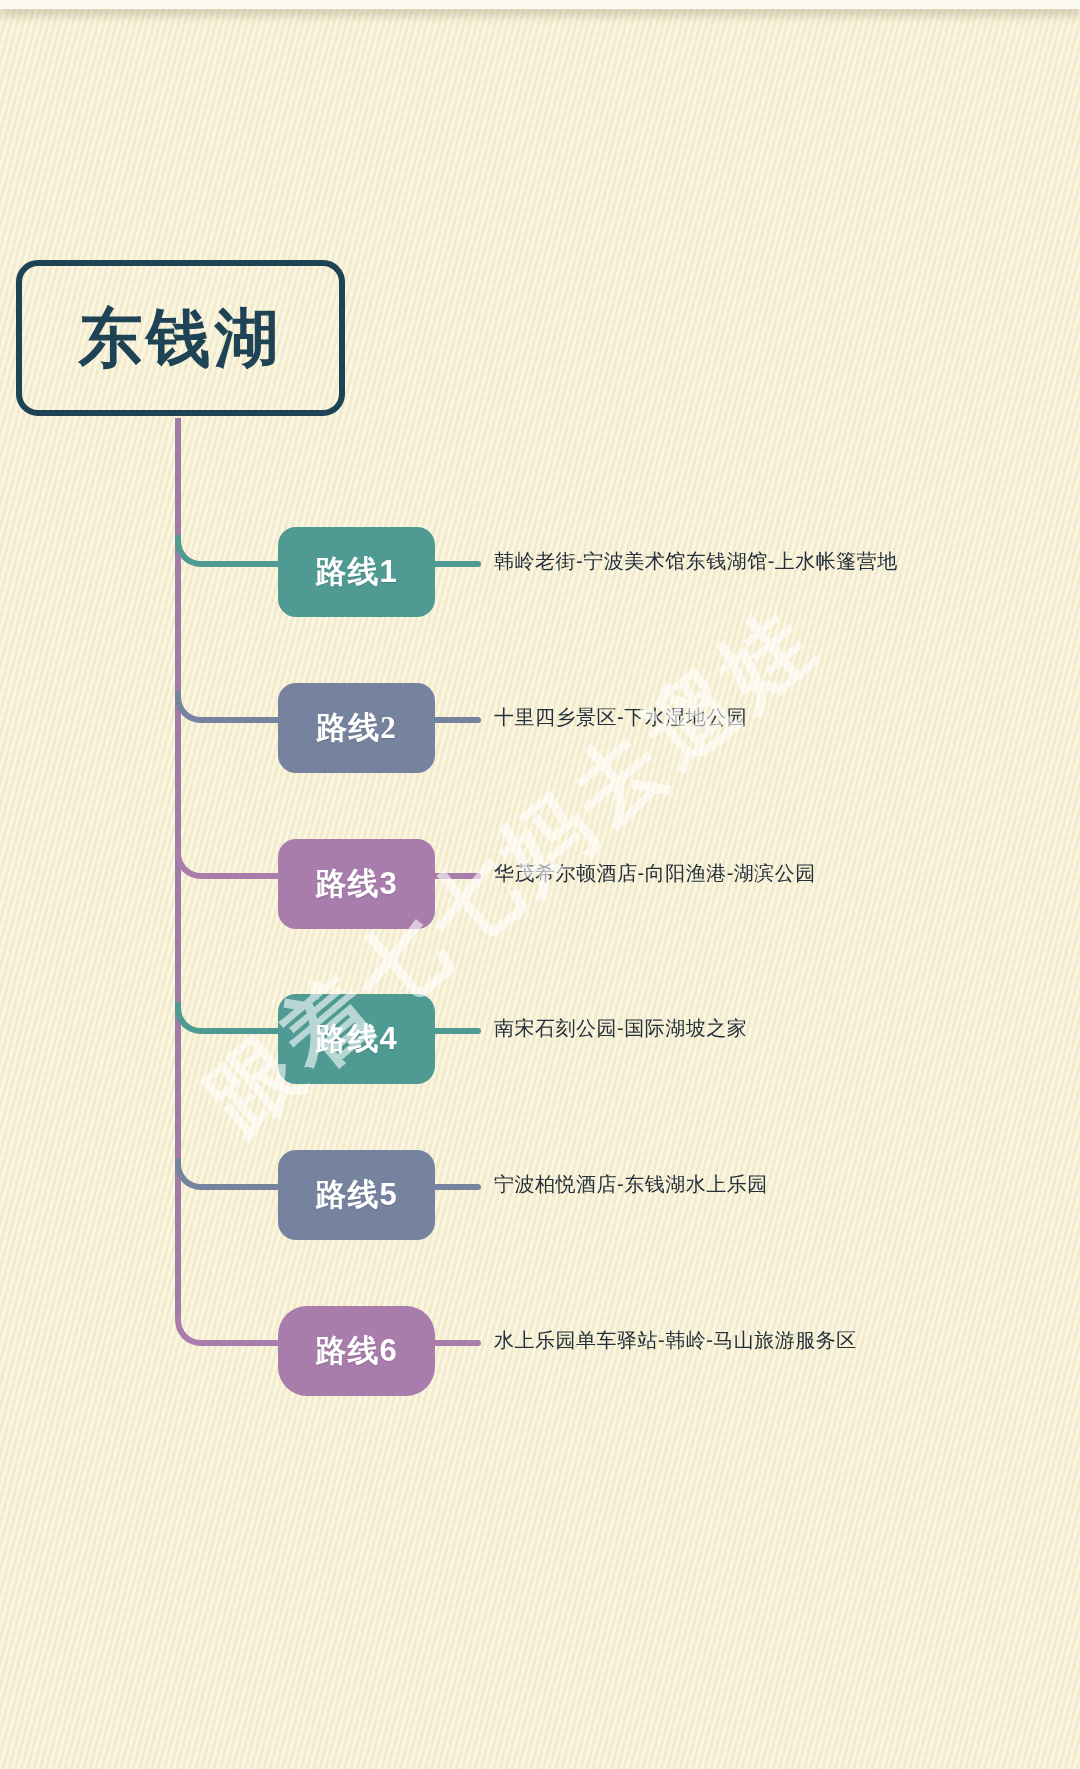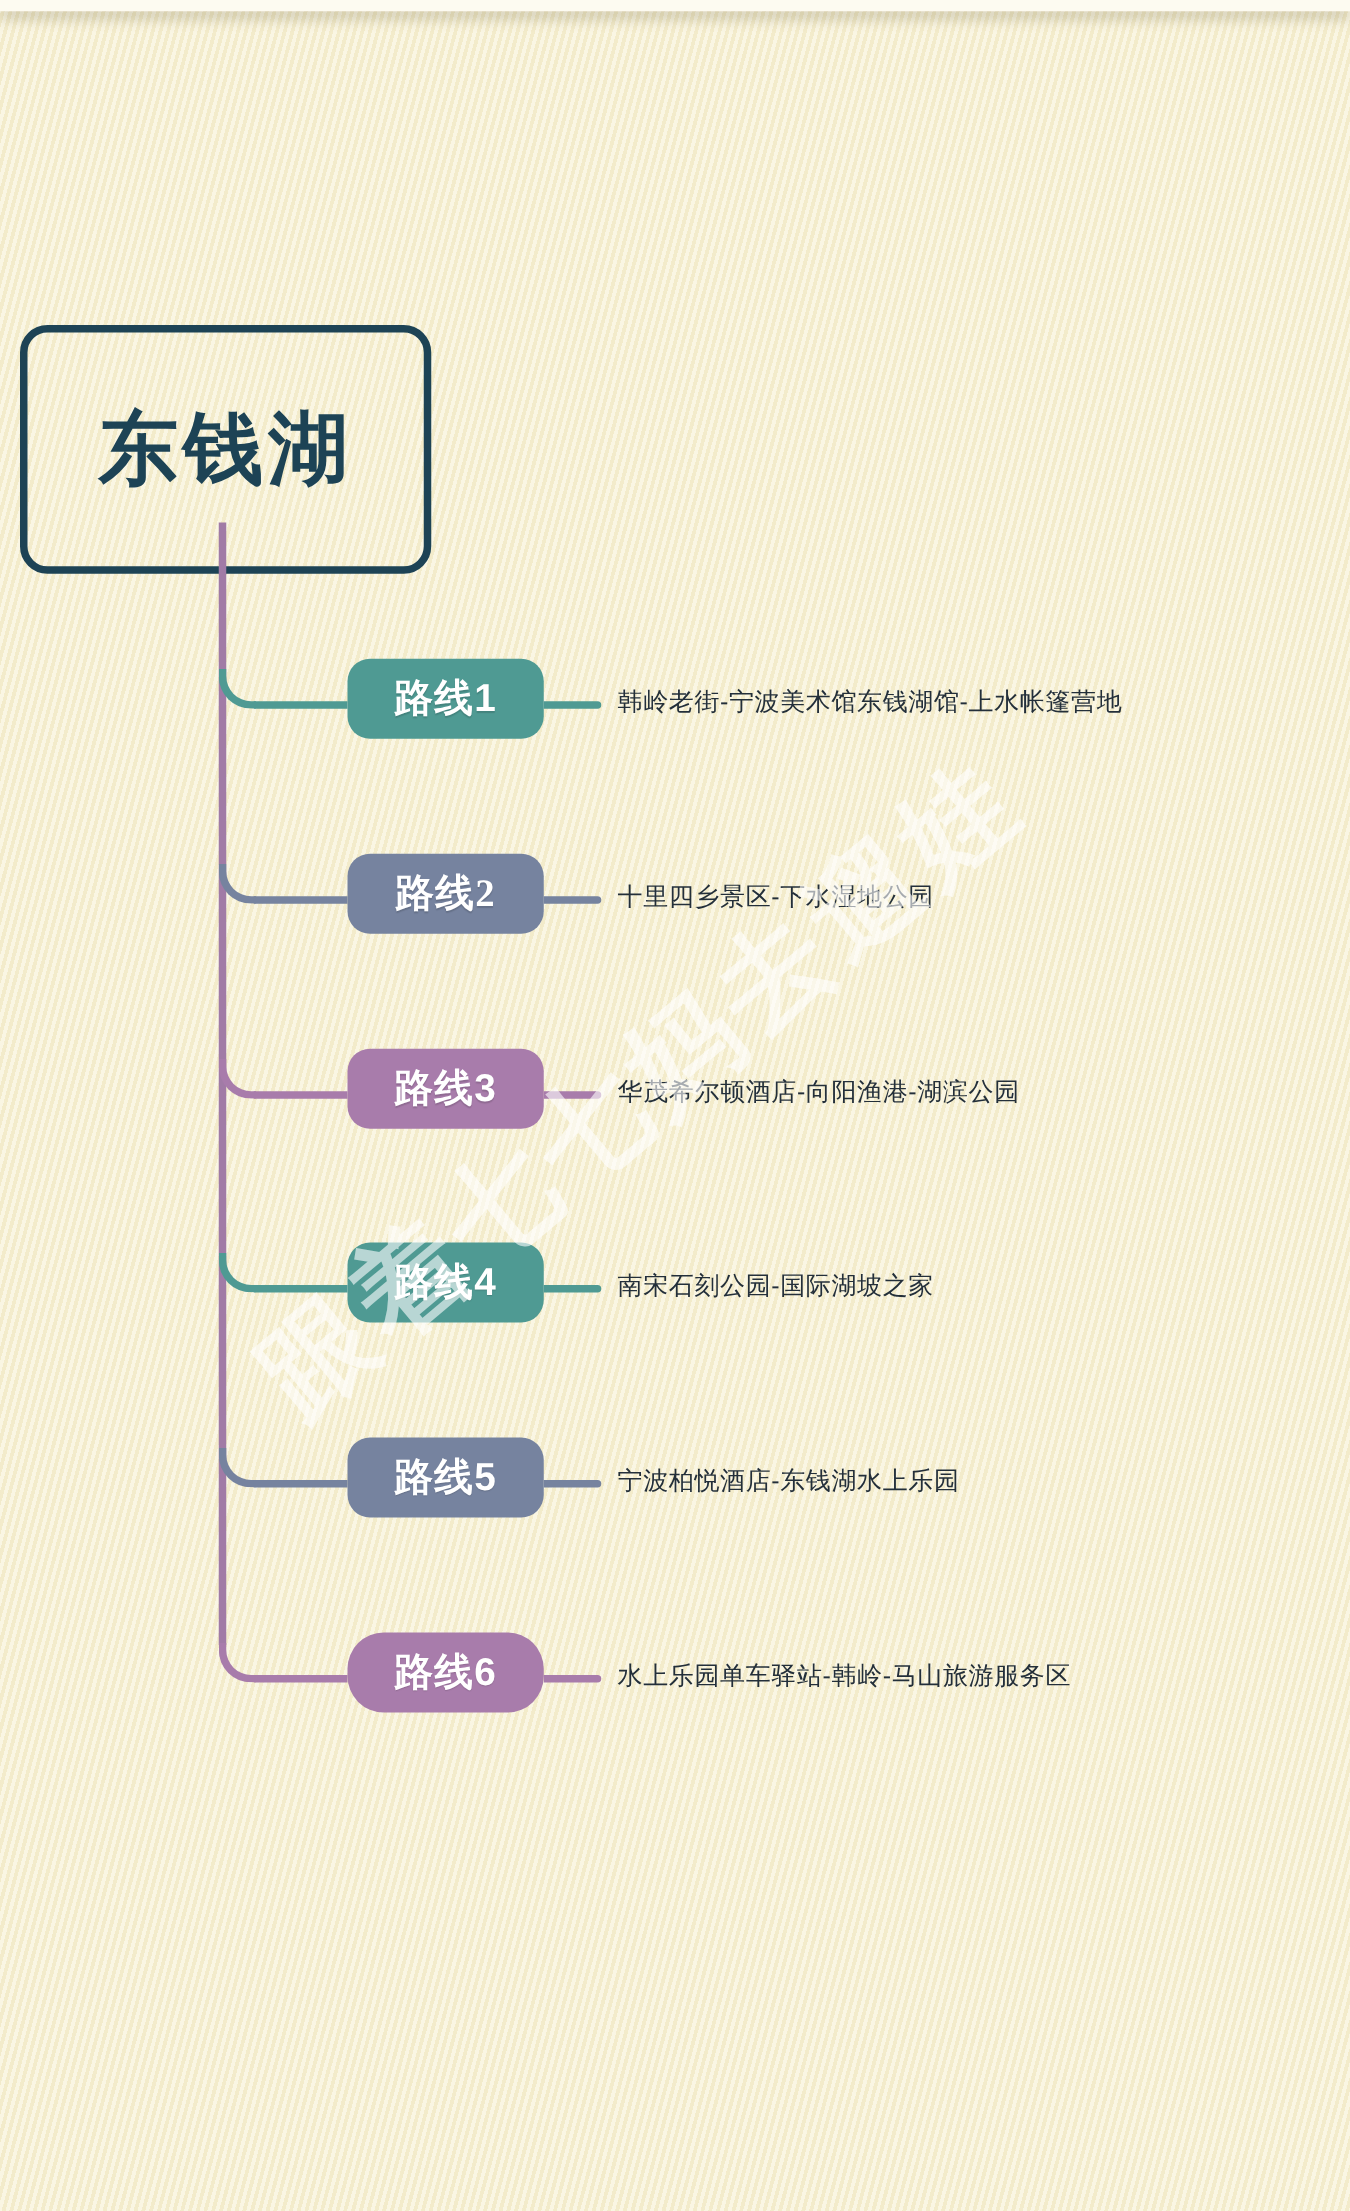--- a/index.html
+++ b/index.html
@@ -17,21 +17,21 @@
       #f7f1d4;
     overflow:hidden;
   }
   .top-edge{
     position:absolute;top:0;left:0;right:0;height:9px;
     background:#fdfbf1;
     box-shadow:0 6px 10px rgba(105,95,60,0.30);
   }
   
   .root-box{
-    position:absolute;left:16px;top:260px;width:329px;height:199px;
+    position:absolute;left:16px;top:260px;width:329px;height:156px;
     border:6px solid #1d4355;border-radius:22px;
     box-sizing:border-box;
     display:flex;align-items:center;justify-content:center;
   }
   .root-title{
     font-size:64px;font-weight:bold;color:#1d4355;
     letter-spacing:4px;
   }
   
   .trunk{
@@ -45,21 +45,21 @@
   .elbow{
     position:absolute;left:175px;top:-29px;width:30px;height:32px;
     border-left:6px solid #888;border-bottom:6px solid #888;
     border-bottom-left-radius:26px;
     box-sizing:border-box;
   }
   .seg-left{
     position:absolute;left:203px;top:-3px;width:75px;height:6px;
   }
   .node{
-    position:absolute;left:278px;top:-37px;width:157px;height:64px;
+    position:absolute;left:278px;top:-37px;width:157px;height:90px;
     border-radius:18px;
     display:flex;align-items:center;justify-content:center;
   }
   .node-label{
     color:#ffffff;font-size:31px;font-weight:bold;letter-spacing:1px;
     text-shadow:0 1px 1px rgba(0,0,0,0.15);
   }
   .seg-right{
     position:absolute;left:435px;top:-3px;width:46px;height:6px;
     border-radius:0 3px 3px 0;

